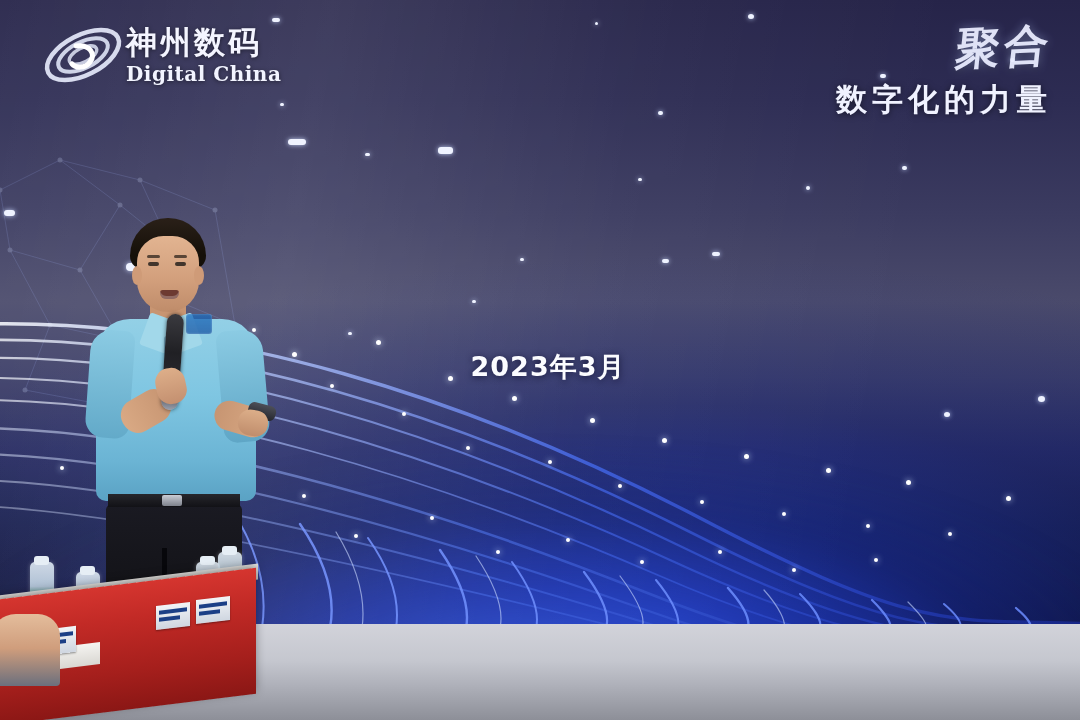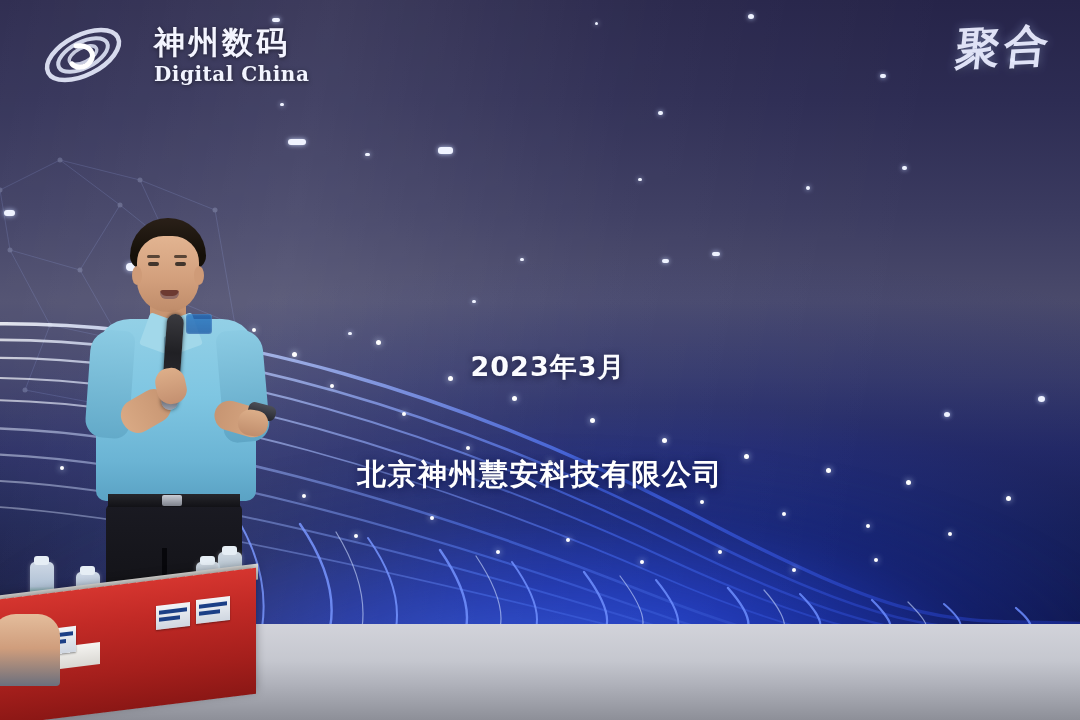--- a/index.html
+++ b/index.html
@@ -36,21 +36,21 @@
      font-size:45px;font-weight:700;letter-spacing:2.5px;color:#fdfdff;
      text-shadow:0 0 2px rgba(255,255,255,.55),0 2px 10px rgba(10,10,40,.85),0 0 26px rgba(150,175,255,.35);}
   .subdate{position:absolute;left:16px;right:0;top:349px;text-align:center;
      font-size:27px;font-weight:700;color:#fbfcff;letter-spacing:1px;
      text-shadow:0 1px 7px rgba(15,15,45,.8);}
   .company{position:absolute;left:0;right:0;top:455px;text-align:center;
      font-size:29px;font-weight:700;color:#ffffff;letter-spacing:1.5px;
      text-shadow:0 1px 9px rgba(8,16,70,.9);}
 
   
-  .logo{position:absolute;left:40px;top:22px;display:flex;align-items:center;gap:28px;}
+  .logo{position:absolute;left:40px;top:22px;display:flex;align-items:center;gap:0;}
   .logo-mark{width:86px;height:66px;flex:0 0 auto;}
   .logo-text{display:flex;flex-direction:column;line-height:1;}
   .logo-cn{font-size:31px;font-weight:700;color:#f4f5ff;letter-spacing:3px;
      text-shadow:0 1px 4px rgba(0,0,0,.5);}
   .logo-en{font-family:"DejaVu Serif","Liberation Serif",serif;font-size:20px;font-weight:700;
      color:#f2f4ff;letter-spacing:.5px;margin-top:6px;text-shadow:0 1px 4px rgba(0,0,0,.5);}
 
   
   .slogan{position:absolute;right:28px;top:18px;text-align:right;}
   .slogan-brush{font-size:44px;font-weight:700;color:#e9ecff;letter-spacing:4px;
@@ -290,39 +290,39 @@
         <i style="left:718px;top:262px;width:4px;height:4px;"></i>
         <i style="left:792px;top:280px;width:4px;height:4px;"></i>
         <i style="left:874px;top:270px;width:4px;height:4px;"></i>
         <i style="left:1006px;top:208px;width:5px;height:5px;"></i>
       </div>
     </div>
 
     <div class="led-sheen"></div>
 
     <div class="subdate">2023年3月</div>
-    <div class="company">北京神州慧安科技有限公司</div>
 
     <div class="logo">
       <svg class="logo-mark" viewBox="0 0 86 66">
         <g fill="none" stroke="#dfe4f6" stroke-linecap="round">
           <ellipse cx="43" cy="33" rx="39" ry="20" transform="rotate(-27 43 33)" stroke-width="4.5" opacity=".95"></ellipse>
           <ellipse cx="43" cy="33" rx="27" ry="13" transform="rotate(-27 43 33)" stroke-width="4" opacity=".9"></ellipse>
           <ellipse cx="43" cy="33" rx="15" ry="7" transform="rotate(-27 43 33)" stroke-width="3.4" opacity=".85"></ellipse>
         </g>
         <path d="M36 24 C 50 22, 56 32, 50 40 C 45 47, 35 46, 32 42" fill="none" stroke="#ffffff" stroke-width="5" stroke-linecap="round"></path>
       </svg>
       <div class="logo-text">
         <span class="logo-cn">神州数码</span>
         <span class="logo-en">Digital China</span>
       </div>
     </div>
 
     <div class="slogan">
       <div><span class="slogan-brush">聚合</span></div>
+      <div class="slogan-sub">数字化的力量</div>
     </div>
   </div>
 
   <div class="floor-far"></div>
   <div class="floor"></div>
 
   <div class="person">
     <div class="pants"></div>
     <div class="pants-split"></div>
     <div class="shirt"></div>

